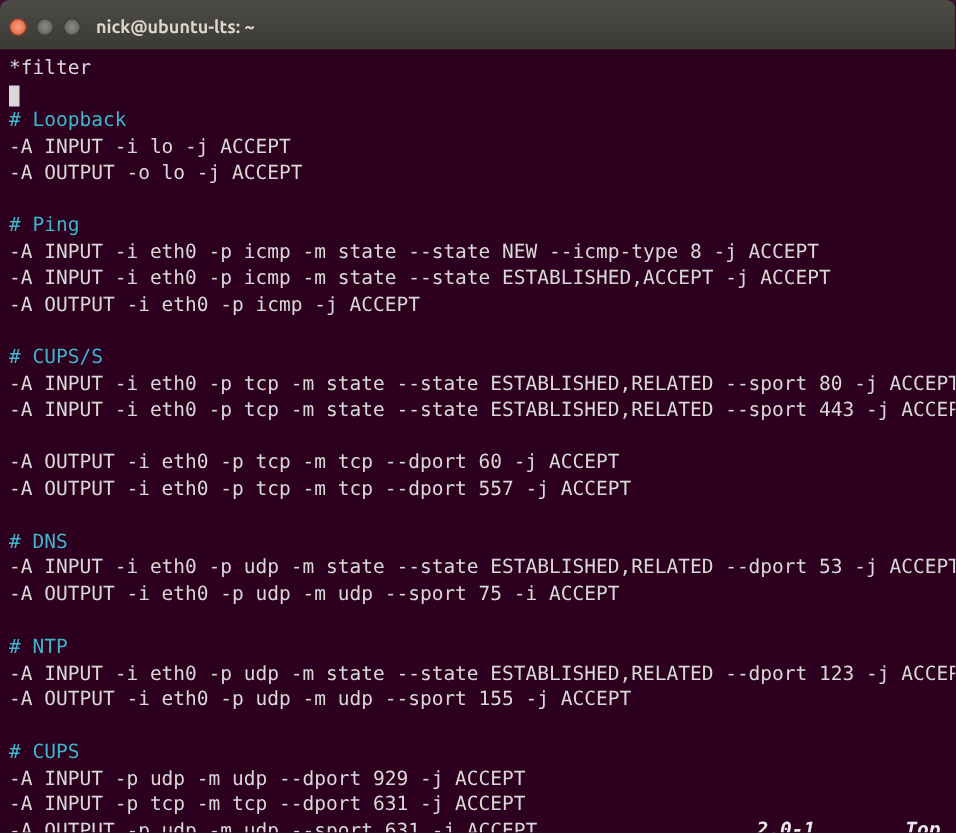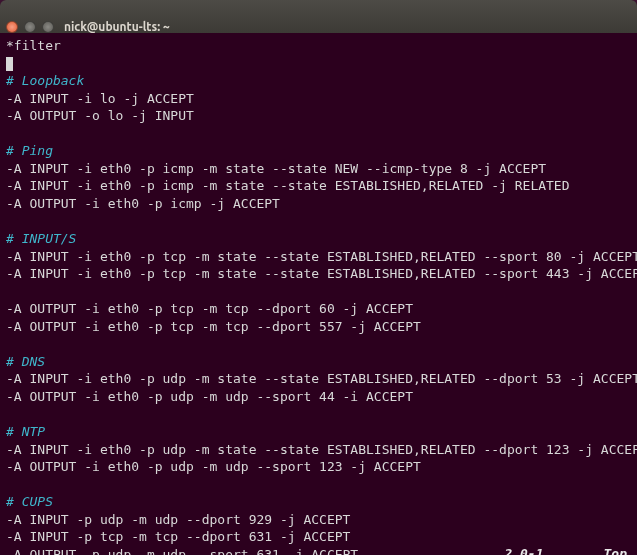--- a/index.html
+++ b/index.html
@@ -16,22 +16,22 @@
     width: 637px;
     height: 555px;
     border-radius: 6px 6px 0 0;
     overflow: hidden;
     background: #2c001e;
   }
   .titlebar {
     height: 33px;
     background: linear-gradient(#4d4b46, #3c3a35);
     display: flex;
-    align-items: flex-end;
-    padding: 0 6px;
+    align-items: flex-start;
+    padding: 12px 6px;
     gap: 6px;
   }
   .win-btn {
     width: 12px; height: 12px;
     border-radius: 50%;
     display: inline-block;
     border: 1px solid rgba(0,0,0,0.4);
   }
   .btn-close { background: radial-gradient(#f79d84, #e25d33); }
   .btn-min   { background: radial-gradient(#8b8a85, #5a5954); }
@@ -44,21 +44,21 @@
     margin-left: 4px;
   }
   .term {
     background: #2c001e;
     padding: 4px 6px 6px 6px;
     height: calc(100% - 24px);
     position: relative;
     line-height: 1.35;
     white-space: pre;
   }
-  .comment { color: #3fb6cc; font-style: italic; }
+  .comment { color: #3fb6cc; }
   .cursor {
     display: inline-block;
     width: 7px;
     height: 14px;
     background: #d8d8d8;
     vertical-align: text-bottom;
   }
   .statusbar {
     position: absolute;
     bottom: 1px;
@@ -77,41 +77,41 @@
   <div class="titlebar">
     <span class="win-btn btn-close"></span>
     <span class="win-btn btn-min"></span>
     <span class="win-btn btn-max"></span>
     <span class="title-text">nick@ubuntu-lts: ~</span>
   </div>
 
   <div class="term"><div>*filter</div><span class="cursor"></span>
 <div id="sections"><span class="comment"># Loopback</span>
 <span>-A INPUT -i lo -j ACCEPT</span>
-<span>-A OUTPUT -o lo -j INPUT</span>
+<span>-A OUTPUT -o lo -j ACCEPT</span>
 
 <span class="comment"># Ping</span>
 <span>-A INPUT -i eth0 -p icmp -m state --state NEW --icmp-type 8 -j ACCEPT</span>
-<span>-A INPUT -i eth0 -p icmp -m state --state ESTABLISHED,RELATED -j RELATED</span>
+<span>-A INPUT -i eth0 -p icmp -m state --state ESTABLISHED,ACCEPT -j ACCEPT</span>
 <span>-A OUTPUT -i eth0 -p icmp -j ACCEPT</span>
 
-<span class="comment"># INPUT/S</span>
+<span class="comment"># CUPS/S</span>
 <span>-A INPUT -i eth0 -p tcp -m state --state ESTABLISHED,RELATED --sport 80 -j ACCEPT</span>
 <span>-A INPUT -i eth0 -p tcp -m state --state ESTABLISHED,RELATED --sport 443 -j ACCEPT</span>
 <span></span>
 <span>-A OUTPUT -i eth0 -p tcp -m tcp --dport 60 -j ACCEPT</span>
 <span>-A OUTPUT -i eth0 -p tcp -m tcp --dport 557 -j ACCEPT</span>
 
 <span class="comment"># DNS</span>
 <span>-A INPUT -i eth0 -p udp -m state --state ESTABLISHED,RELATED --dport 53 -j ACCEPT</span>
-<span>-A OUTPUT -i eth0 -p udp -m udp --sport 44 -i ACCEPT</span>
+<span>-A OUTPUT -i eth0 -p udp -m udp --sport 75 -i ACCEPT</span>
 
 <span class="comment"># NTP</span>
 <span>-A INPUT -i eth0 -p udp -m state --state ESTABLISHED,RELATED --dport 123 -j ACCEPT</span>
-<span>-A OUTPUT -i eth0 -p udp -m udp --sport 123 -j ACCEPT</span>
+<span>-A OUTPUT -i eth0 -p udp -m udp --sport 155 -j ACCEPT</span>
 
 <span class="comment"># CUPS</span>
 <span>-A INPUT -p udp -m udp --dport 929 -j ACCEPT</span>
 <span>-A INPUT -p tcp -m tcp --dport 631 -j ACCEPT</span>
 <span>-A OUTPUT -p udp -m udp --sport 631 -j ACCEPT</span>
 
 
 
 
 

